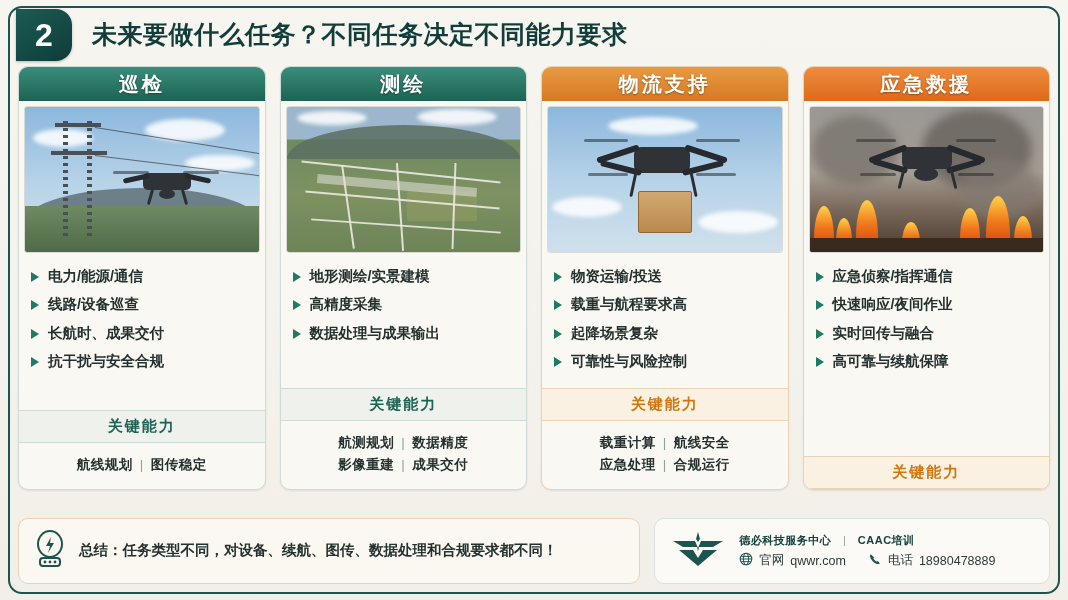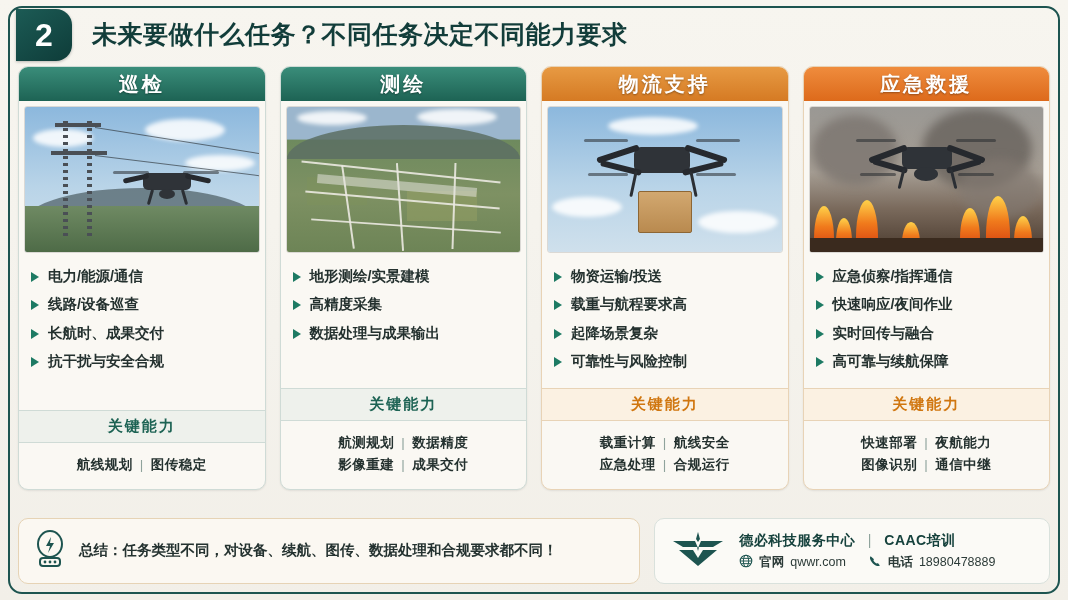--- a/index.html
+++ b/index.html
@@ -111,25 +111,25 @@
   .summary{
     flex:1.62;background:#fbf8f2;border:1px solid #e6d3b5;border-radius:10px;
     display:flex;align-items:center;padding:0 14px;gap:12px;box-sizing:border-box;
   }
   .sum-txt{font-size:14.5px;font-weight:bold;color:#243230;line-height:1.5;}
   .brand{
     flex:1;background:#fbfaf6;border:1px solid #d9e1dc;border-radius:10px;
     display:flex;align-items:center;padding:0 14px;gap:12px;box-sizing:border-box;
   }
   .brand-lines{display:flex;flex-direction:column;gap:4px;}
-  .brand-top{font-size:14px;font-weight:bold;color:#16423d;letter-spacing:.5px;}
+  .brand-top{font-size:11px;font-weight:bold;color:#16423d;letter-spacing:.5px;}
   .brand-top .bar{color:#8fa39c;margin:0 8px;font-weight:normal;}
   .brand-bot{display:flex;align-items:center;gap:6px;font-size:12.5px;color:#2c3b38;}
   .brand-bot .gap{display:inline-block;width:10px;}
-  .lbl{font-weight:bold;}
+  .lbl{font-weight:normal;}
 </style>
 </head>
 <body>
 
 <div class="poster">
   <div class="frame"></div>
 
   <div class="header">
     <div class="badge">2</div>
     <div class="title">未来要做什么任务？不同任务决定不同能力要求</div>
@@ -314,24 +314,20 @@
         <div class="bullet">
             <span class="tri"></span>
             <span class="btxt">实时回传与融合</span>
           </div>
         <div class="bullet">
             <span class="tri"></span>
             <span class="btxt">高可靠与续航保障</span>
           </div>
       </div>
       <div class="kc-head orange">关键能力</div>
-      <div class="kc-body">
-        <div class="kc-row"><span>快速部署</span><span class="sep">|</span><span>夜航能力</span></div>
-        <div class="kc-row"><span>图像识别</span><span class="sep">|</span><span>通信中继</span></div>
-      </div>
     </div>
 
   </div>
 
   <div class="footer">
 
     <div class="summary">
       <span>
         <svg width="34" height="40" viewBox="0 0 34 40" fill="none">
           <ellipse cx="17" cy="15" rx="12" ry="13" stroke="#1d5450" stroke-width="2"></ellipse>

